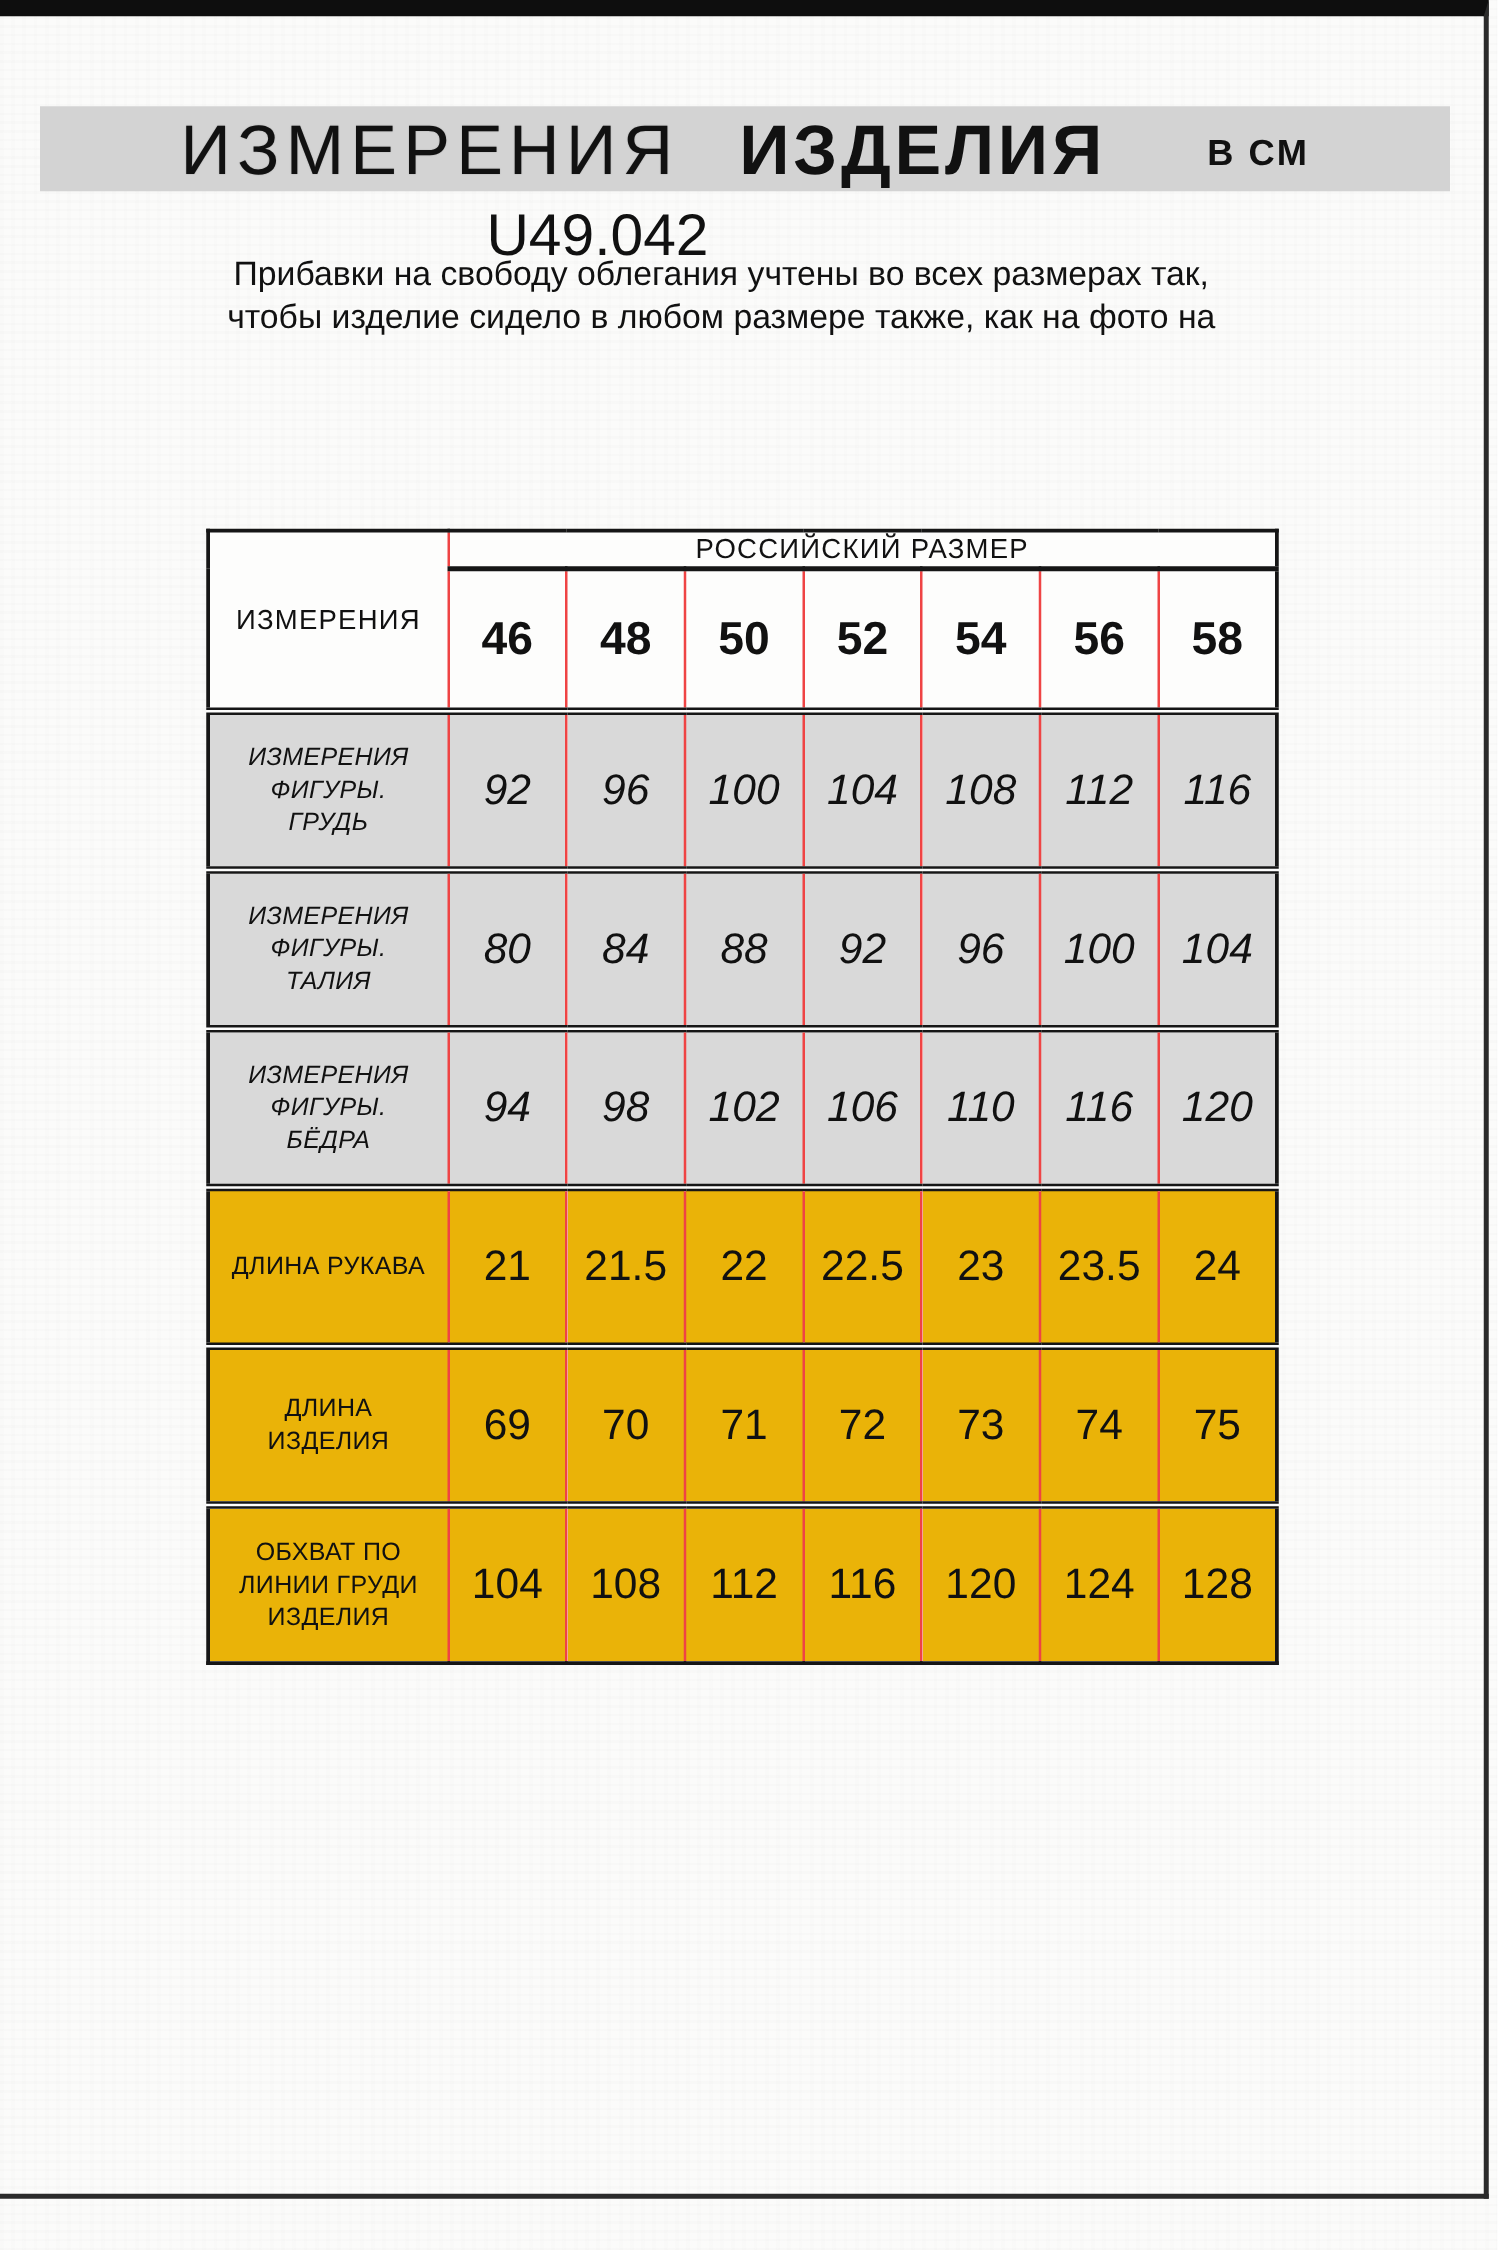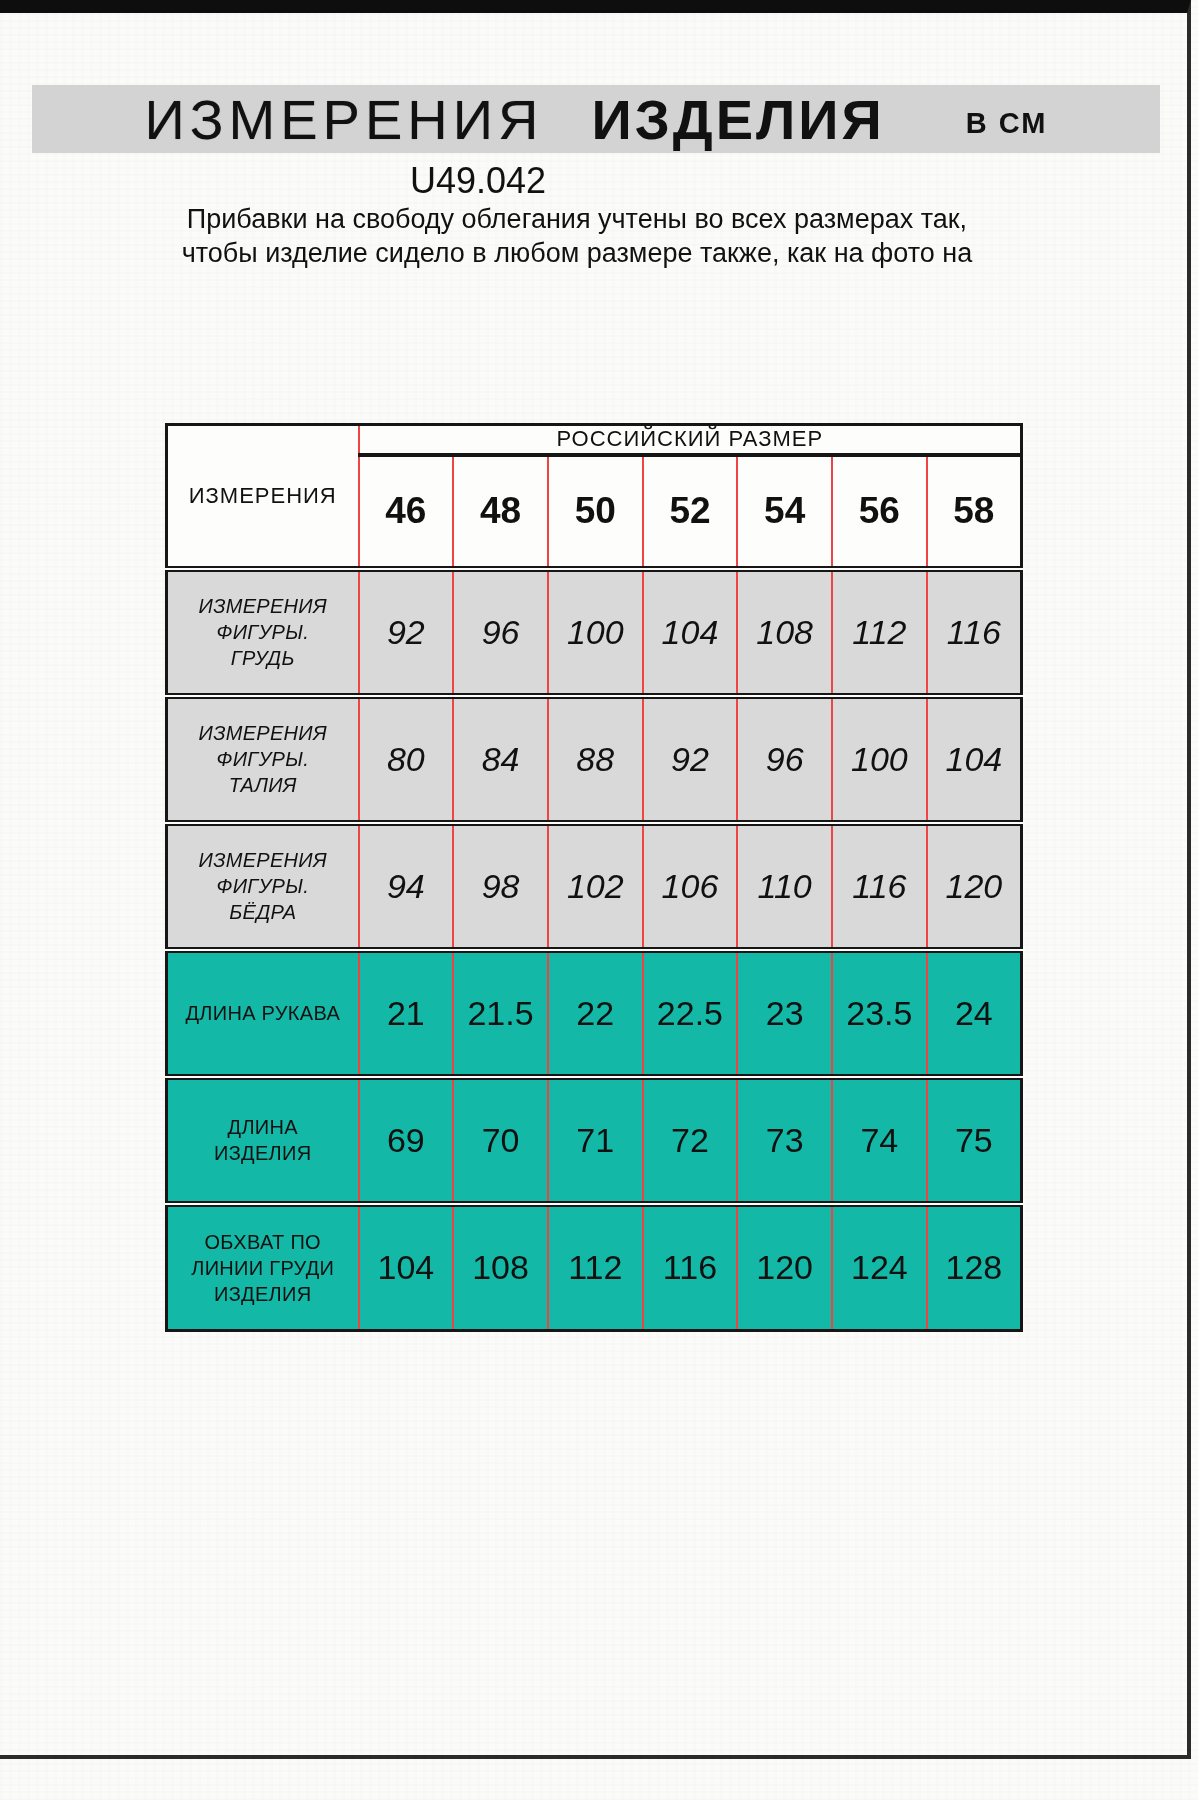--- a/index.html
+++ b/index.html
@@ -49,21 +49,21 @@
   }
   .banner .unit {
     font-size: 29px; font-weight: 700; letter-spacing: 2px;
     margin-left: 81px; padding-top: 8px;
   }
 
   .article {
     position: absolute;
     left: 0; top: 160px; width: 956px;
     text-align: center;
-    font-size: 36px; font-weight: 400;
+    font-size: 47px; font-weight: 400;
   }
 
   .desc {
     position: absolute;
     left: 0; top: 202px; width: 1154px;
     text-align: center;
     font-size: 27px; line-height: 34px;
     font-weight: 400;
   }
 
@@ -96,21 +96,21 @@
   }
 
   .row-data td { height: 127px; border-top: 6px double #161616; font-size: 34px; }
   .row-data td.cell-label {
     font-size: 20px;
     line-height: 26px;
     padding: 1px 17px;
     letter-spacing: 0.3px;
   }
   .row-data.shaded td { background: #d9d9d9; font-style: italic; }
-  .row-data.plain td { background: #14b8a6; }
+  .row-data.plain td { background: #eab308; }
 
   .note {
     position: absolute;
     left: 165px; top: 1383px; width: 880px;
     text-align: center;
     font-size: 24px; font-weight: 700;
     letter-spacing: 0.3px;
   }
 </style>
 </head>

